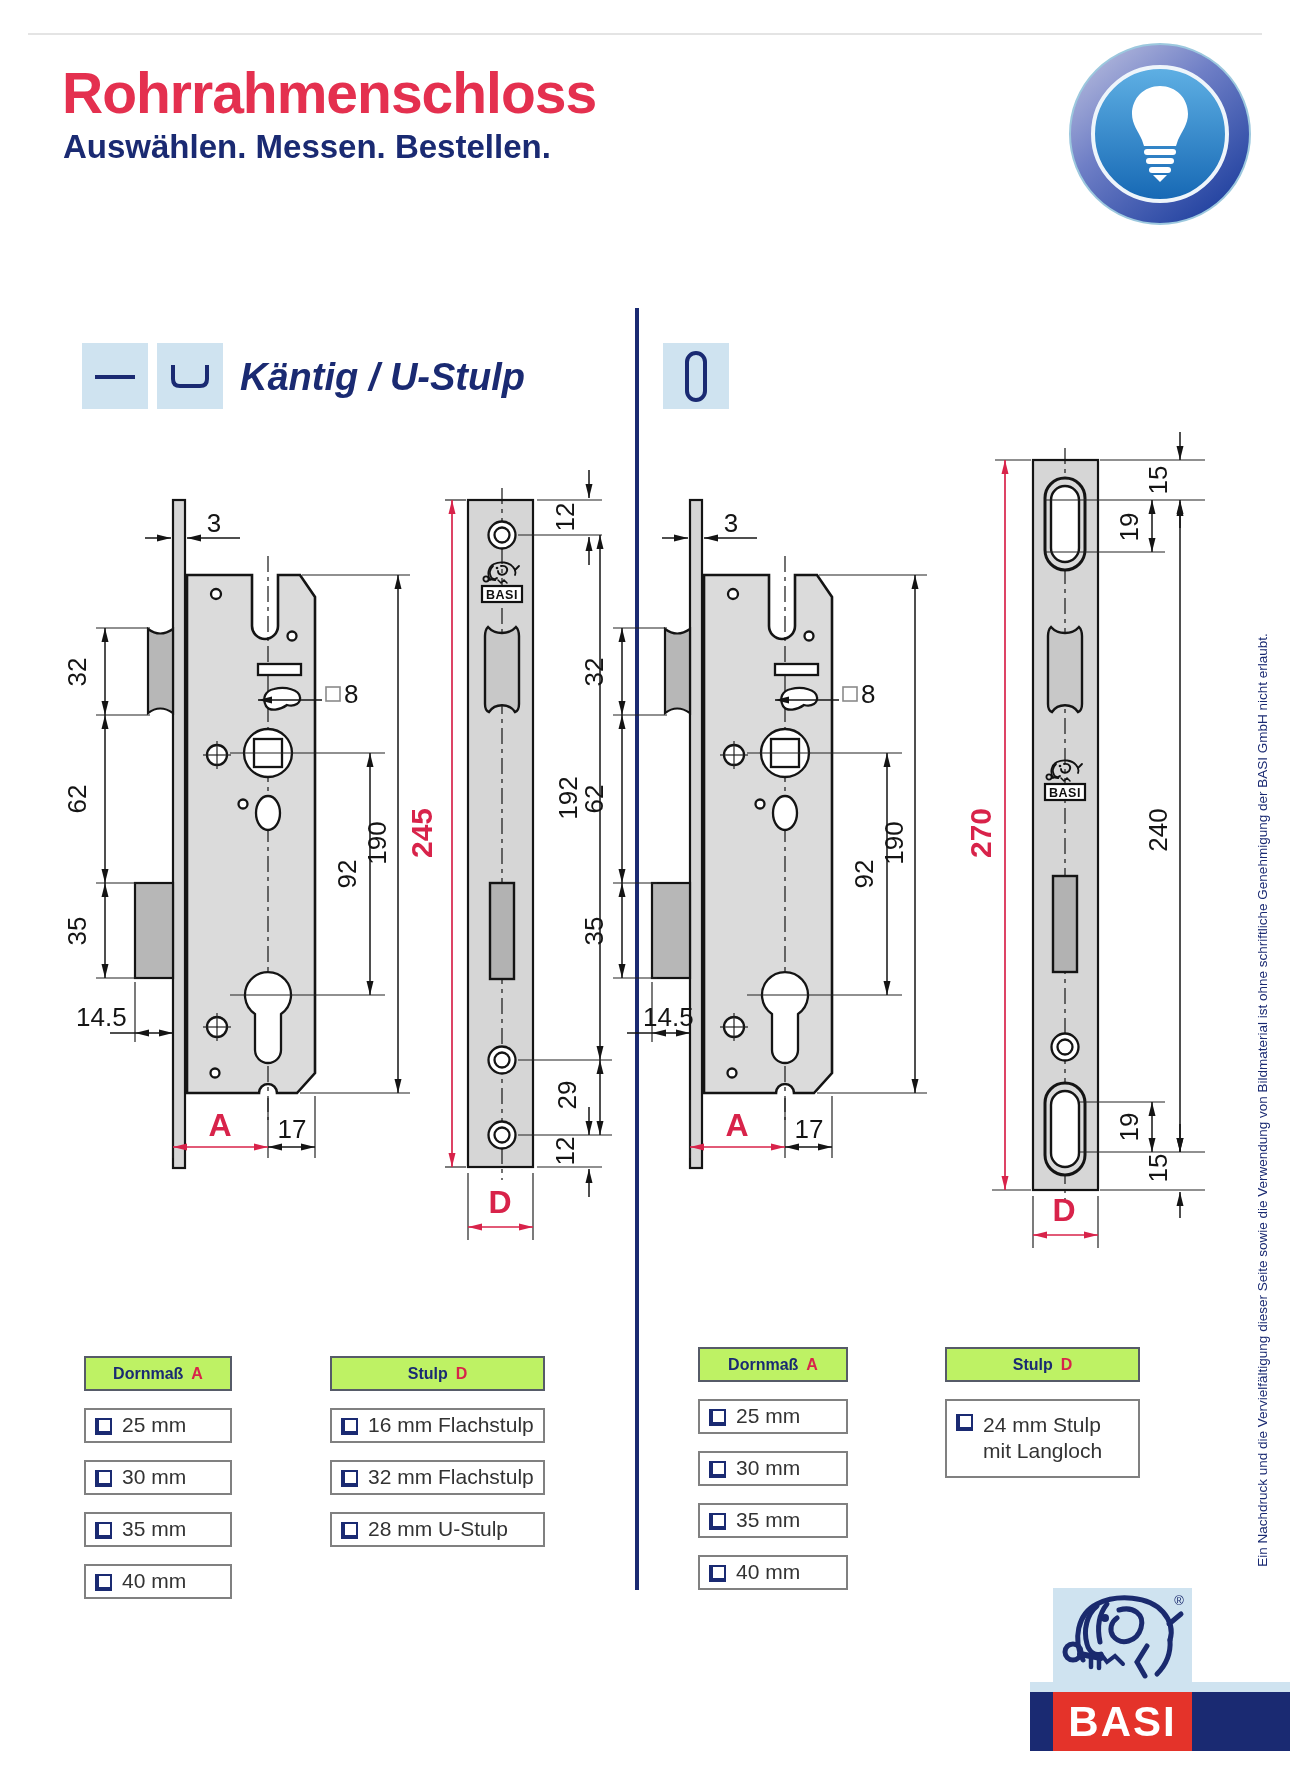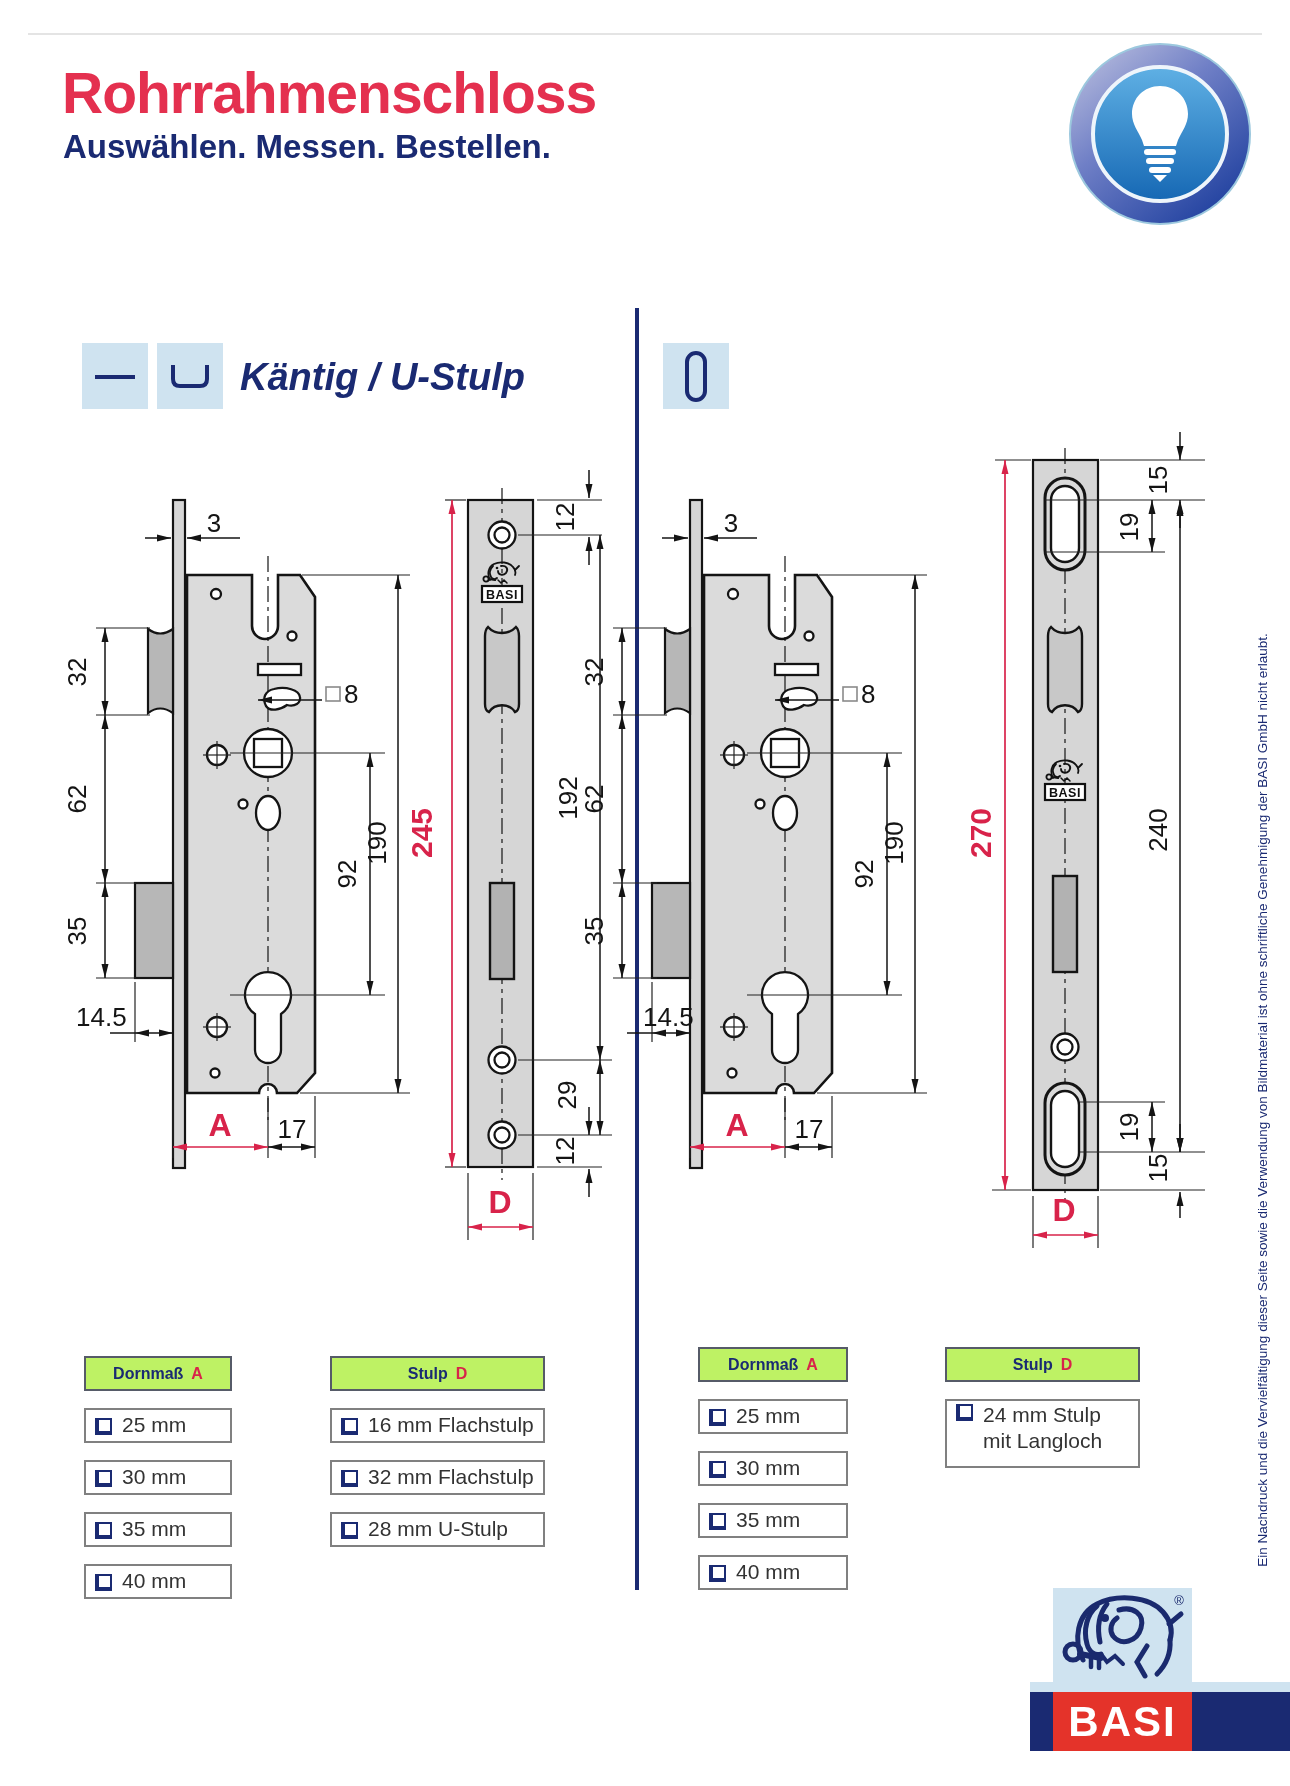--- a/index.html
+++ b/index.html
@@ -12,21 +12,21 @@
   .icsq{width:66px;height:66px;background:#cfe3f0;}
   .sect-label{font-size:38px;font-weight:bold;color:#1a2a72;font-style:italic;}
   .divider{left:635px;top:308px;width:4px;height:1282px;background:#1a2a72;}
   
   .tbl{position:absolute;}
   .tbl .hd{border:2px solid #565b68;height:31px;display:flex;justify-content:center;align-items:center;
            font-weight:bold;font-size:16px;color:#1a2a72;background:#bef264;}
   .tbl .hd .acc{color:#d8234a;margin-left:8px;}
   .tbl .row{border:2px solid #808080;height:31px;margin-top:17px;display:flex;align-items:center;
             gap:10px;padding-left:9px;font-size:21px;color:#333;background:#fff;box-sizing:content-box;}
-  .tbl .row.tall{height:64px;align-items:flex-start;padding-top:1px;}
+  .tbl .row.tall{height:64px;align-items:flex-start;padding-top:11px;}
   .cb{width:11px;height:11px;border:2px solid #1a2a72;border-left-width:4px;border-bottom-width:4px;flex:none;margin-top:2px;}
   .row .lbl{line-height:1.25;}
   
   .band-lt{left:1030px;top:1682px;width:260px;height:10px;background:#cfe3f0;}
   .band-nv{left:1030px;top:1692px;width:260px;height:59px;background:#1a2a72;}
   .redbox{left:1053px;top:1692px;width:139px;height:59px;background:#e4332a;display:flex;
           align-items:center;justify-content:center;}
   .redbox span{color:#fff;font-size:42px;font-weight:bold;letter-spacing:2px;}
   .copyright{left:723px;top:1092px;width:1080px;height:16px;transform:rotate(-90deg);
              font-size:13.5px;color:#1a2a72;text-align:center;white-space:nowrap;}

